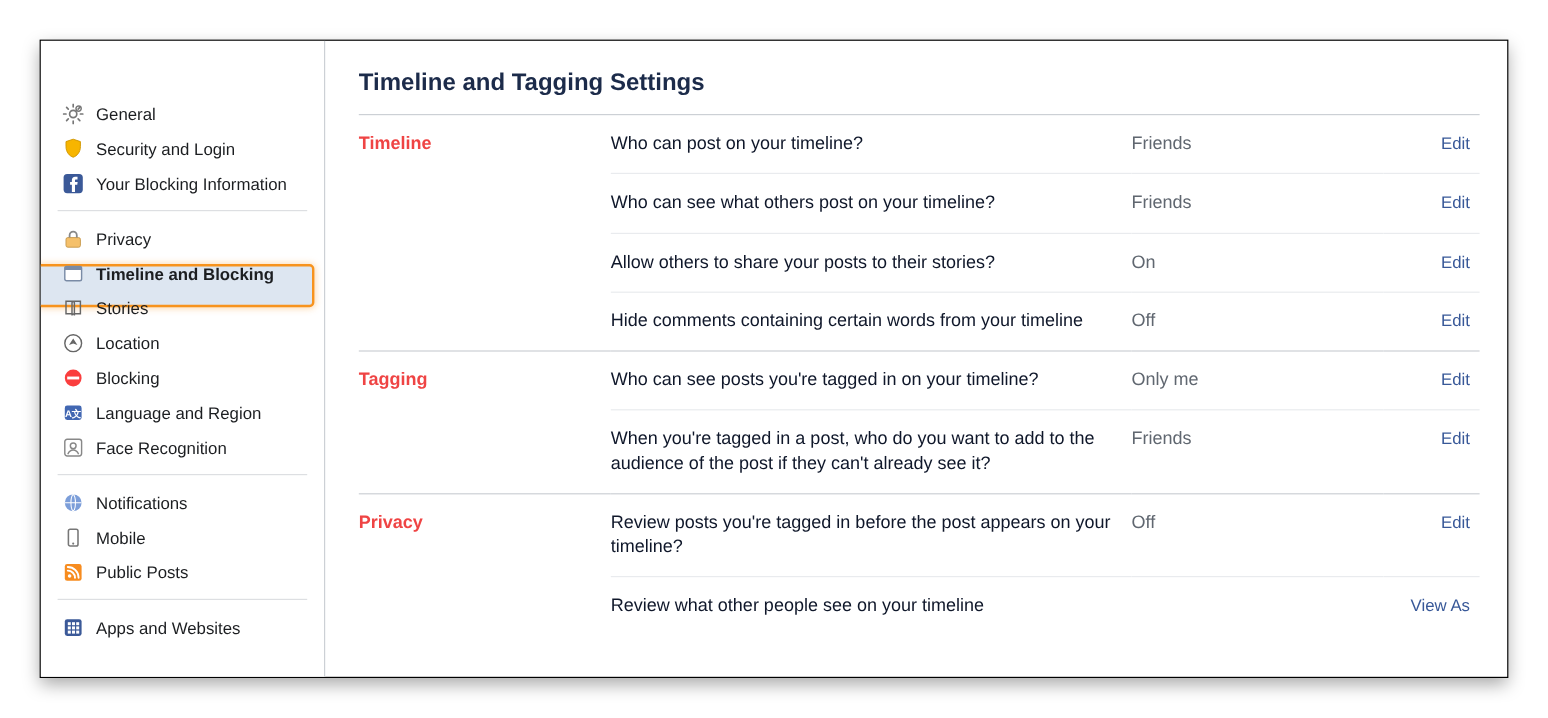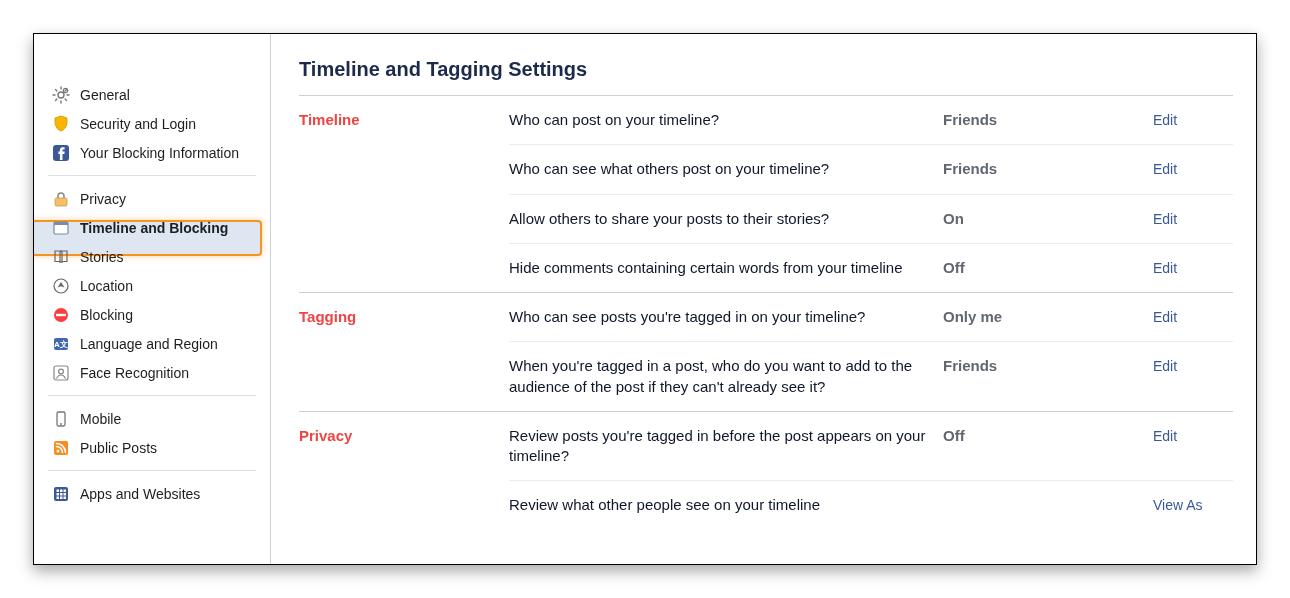--- a/index.html
+++ b/index.html
@@ -100,22 +100,22 @@
   }
   tr.group-start td { border-top: 1px solid #ccd0d5; }
   tr.group-start.first td { border-top: none; }
   table.settings tr.group-end td { border-bottom: 1px solid #ccd0d5; }
   td.td-group {
     font-weight: 700;
     color: #ef4444;
     border-bottom: none !important;
   }
   td.td-label { color: #0f172a; }
-  td.td-value { color: #606770; font-weight: 700; }
-  td.td-action { padding-right: 0; }
+  td.td-value { color: #606770; font-weight: 400; }
+  td.td-action { text-align: right; padding-right: 0; }
   td.td-action a { color: #385898; cursor: pointer; text-decoration: none; font-size: 14px; }
   table.settings tr.last-visible td { border-bottom: none; }
 </style>
 </head>
 <body>
 
 <div class="frame">
   <div class="inner">
 
     <nav class="sidebar">
@@ -196,20 +196,28 @@
           </li>
           <li class="sb-item">
             <span class="sb-icon">
               <svg viewBox="0 0 18 18" width="18" height="18">
                 <use href="#ic-face"></use>
               </svg>
             </span>
             <span class="sb-label">Face Recognition</span>
           </li>
           <hr>
+          <li class="sb-item">
+            <span class="sb-icon">
+              <svg viewBox="0 0 18 18" width="18" height="18">
+                <use href="#ic-globe"></use>
+              </svg>
+            </span>
+            <span class="sb-label">Notifications</span>
+          </li>
           <li class="sb-item">
             <span class="sb-icon">
               <svg viewBox="0 0 18 18" width="18" height="18">
                 <use href="#ic-mobile"></use>
               </svg>
             </span>
             <span class="sb-label">Mobile</span>
           </li>
           <li class="sb-item">
             <span class="sb-icon">

